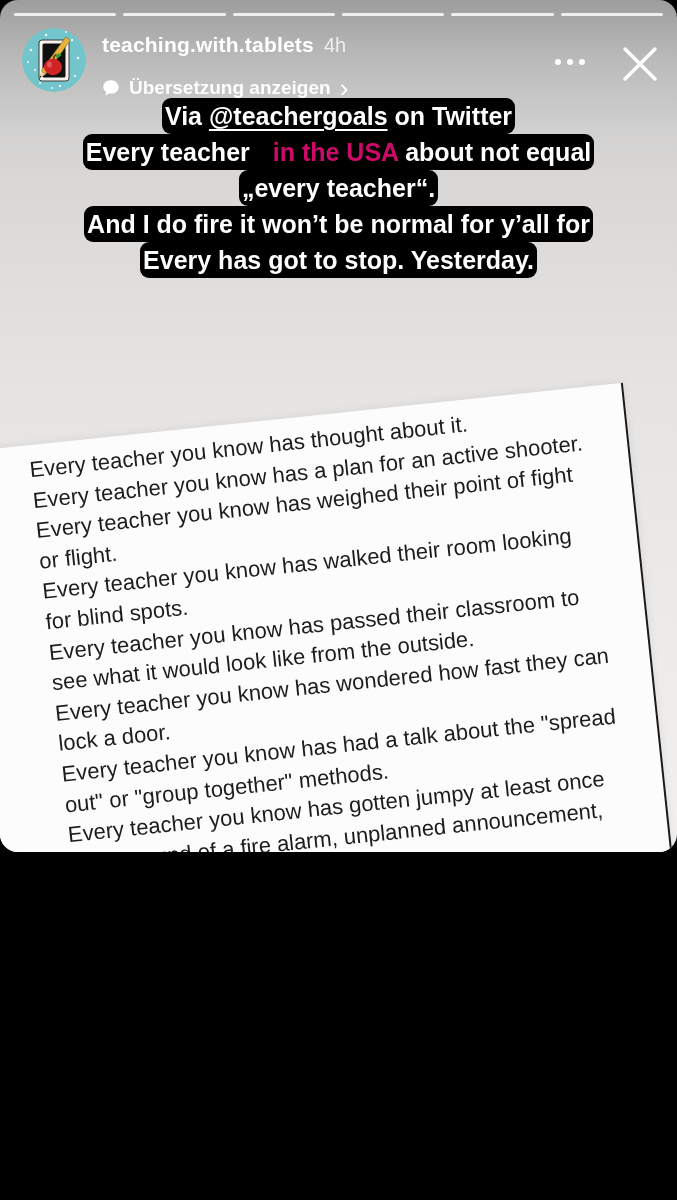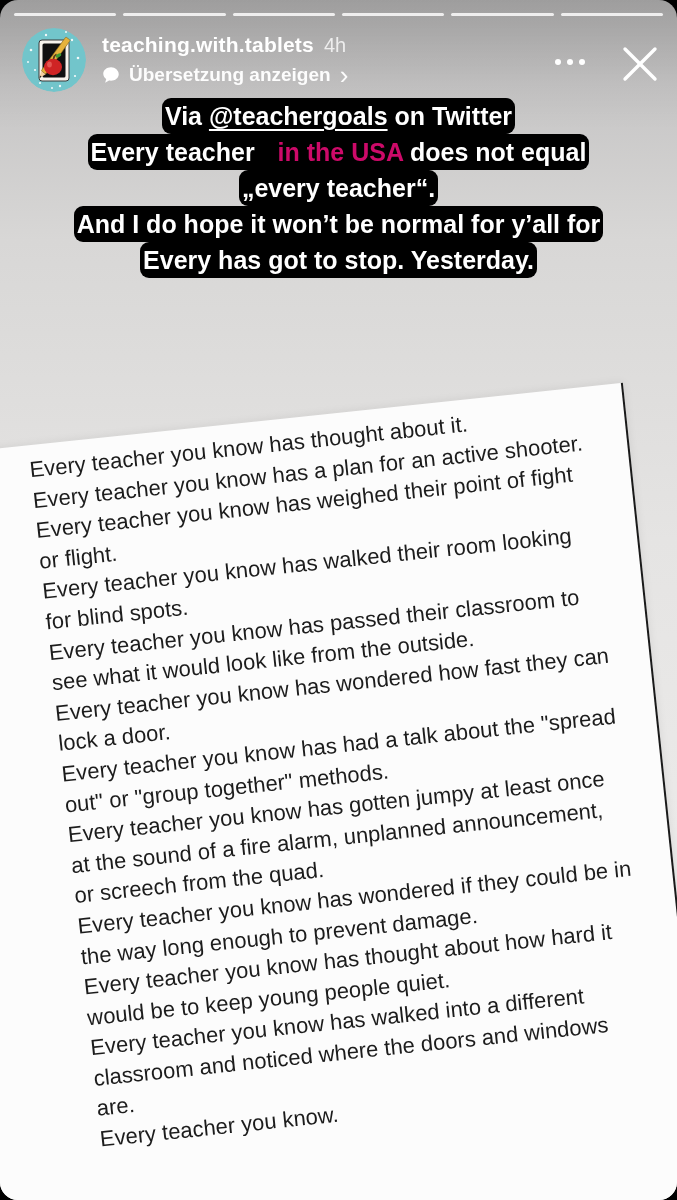--- a/index.html
+++ b/index.html
@@ -1,32 +1,32 @@
 <!DOCTYPE html>
 <html style="--pink: #cd0a69; --hlbg: #000000; --paper: #fcfcfc; --tweet: #1c1c1c; --progress: rgba(255,255,255,0.82);"><head>
 <meta charset="utf-8">
 <style>
   html,body{margin:0;padding:0;background:#000;}
   body{width:677px;height:1200px;overflow:hidden;font-family:"Liberation Sans",sans-serif;}
-  .screen{position:relative;width:677px;height:1200px;background:#000;}
+  .screen{position:relative;width:677px;height:852px;background:#000;}
   .story{position:absolute;inset:0;border-radius:18px;overflow:hidden;
     background:linear-gradient(180deg,#b0afaf 0%,#c6c5c5 7%,#d8d7d6 20%,#e5e4e3 45%,#edecebc9 70%,#f2f1f0 100%);
     background-color:#e4e3e2;}
   
   .progress-row{position:absolute;top:13px;left:14px;right:14px;display:flex;gap:7px;z-index:6;}
   .progress-seg{flex:1;height:3px;border-radius:2px;background:var(--progress,rgba(255,255,255,.82));}
   
   .top-fade{position:absolute;top:0;left:0;right:0;height:130px;
     background:linear-gradient(rgba(0,0,0,.10),rgba(0,0,0,0));pointer-events:none;z-index:1;}
   .avatar{position:absolute;left:22px;top:28px;width:64px;height:64px;border-radius:50%;overflow:hidden;z-index:5;}
   .hblock{position:absolute;left:102px;top:33px;color:#fff;z-index:5;}
   .hrow1{display:flex;align-items:baseline;gap:10px;}
   .username{font-size:21px;font-weight:700;letter-spacing:.2px;}
   .time{font-size:20px;font-weight:400;color:rgba(255,255,255,.78);}
-  .hrow2{margin-top:7px;display:flex;align-items:center;gap:9px;font-size:19px;font-weight:600;color:rgba(255,255,255,.96);}
+  .hrow2{margin-top:20px;display:flex;align-items:center;gap:9px;font-size:19px;font-weight:600;color:rgba(255,255,255,.96);}
   .chev{font-size:26px;line-height:14px;font-weight:400;color:rgba(255,255,255,.95);}
   .more-btn{position:absolute;left:548px;top:46px;width:44px;height:32px;display:flex;align-items:center;
     justify-content:center;gap:6px;background:none;border:none;cursor:pointer;z-index:6;}
   .dot{width:6px;height:6px;border-radius:50%;background:#fff;}
   .close-btn{position:absolute;left:614px;top:38px;width:52px;height:52px;background:none;border:none;cursor:pointer;z-index:6;padding:0;}
   
   .highlight{position:absolute;top:98px;left:0;right:0;display:flex;flex-direction:column;align-items:center;z-index:4;}
   .hl-row{background:var(--hlbg,#000);color:#fff;font-size:25px;font-weight:700;line-height:36px;
     padding:0 3px;border-radius:9px;white-space:nowrap;}
   .hl-pink{color:var(--pink,#cd0a69);margin-left:16px;}
@@ -108,23 +108,23 @@
 
     <button class="close-btn">
       <svg width="52" height="52" viewBox="0 0 52 52">
         <line x1="11" y1="11" x2="41" y2="41" stroke="#ffffff" stroke-width="3.4" stroke-linecap="round"></line>
         <line x1="41" y1="11" x2="11" y2="41" stroke="#ffffff" stroke-width="3.4" stroke-linecap="round"></line>
       </svg>
     </button>
 
     <div class="highlight">
         <div class="hl-row"><span>Via </span><span class="hl-underline">@teachergoals</span><span> on Twitter</span></div>
-        <div class="hl-row"><span>Every teacher </span><span class="hl-pink">in the USA</span><span> does not equal</span></div>
+        <div class="hl-row"><span>Every teacher </span><span class="hl-pink">in the USA</span><span> about not equal</span></div>
         <div class="hl-row"><span>„every teacher“.</span></div>
-        <div class="hl-row"><span>And I do hope it won’t be normal for y’all for</span></div>
+        <div class="hl-row"><span>And I do fire it won’t be normal for y’all for</span></div>
         <div class="hl-row"><span>Every has got to stop. Yesterday.</span></div>
       </div>
 
     <div class="paper">
       <div class="tweet-text">
           <div class="tweet-line">Every teacher you know has thought about it.</div>
           <div class="tweet-line">Every teacher you know has a plan for an active shooter.</div>
           <div class="tweet-line">Every teacher you know has weighed their point of fight</div>
           <div class="tweet-line">or flight.</div>
           <div class="tweet-line">Every teacher you know has walked their room looking</div>

